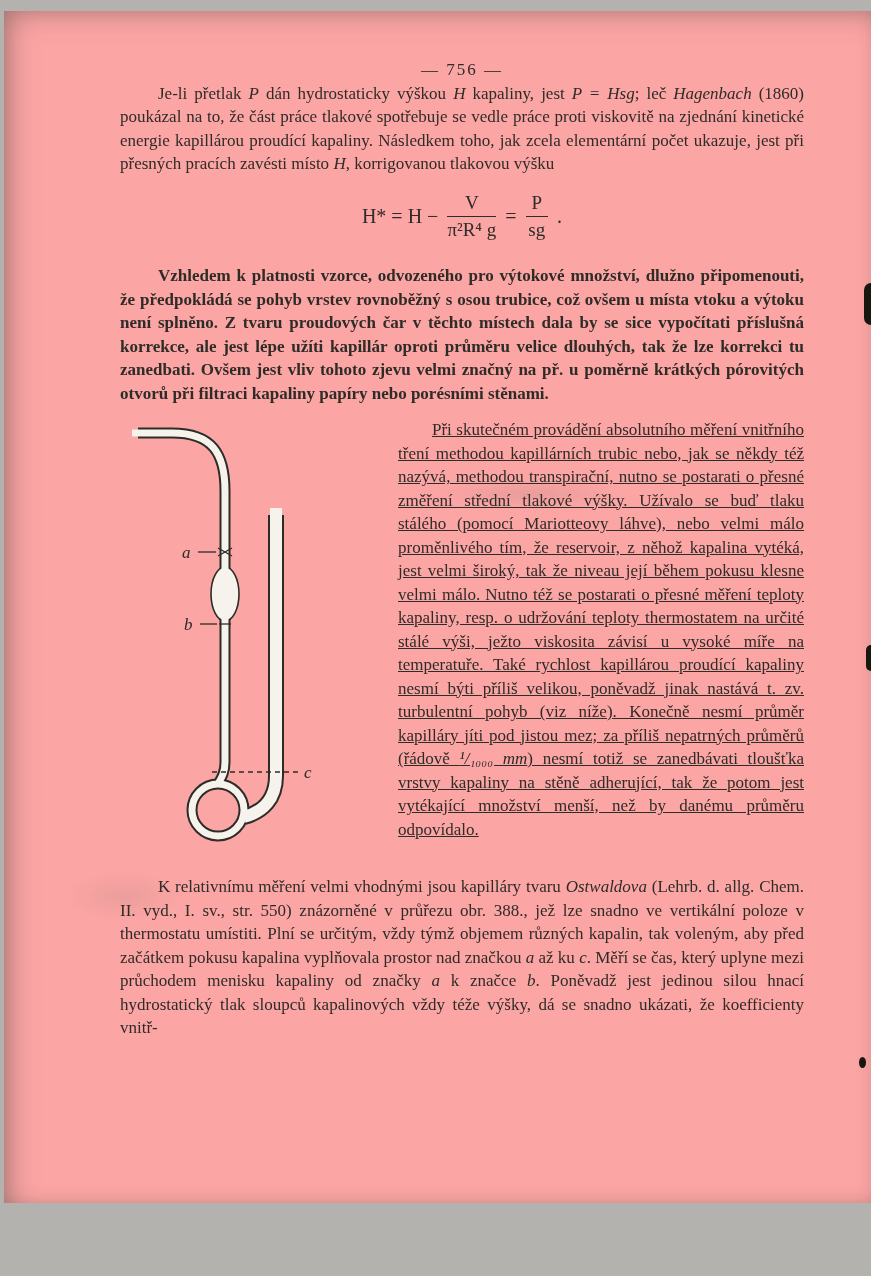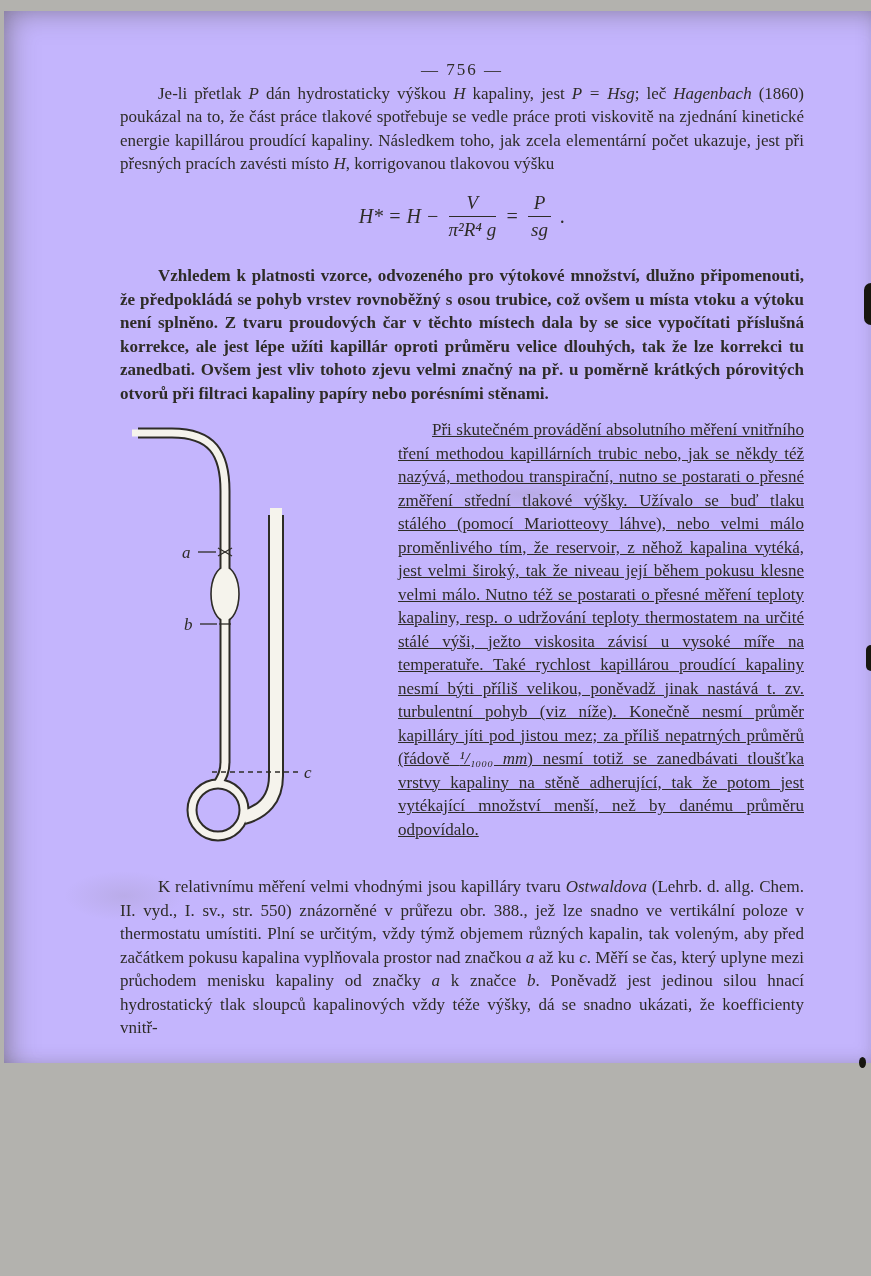--- a/index.html
+++ b/index.html
@@ -5,22 +5,22 @@
   html,body { margin:0; padding:0; }
   body {
     width:871px; height:1276px;
     background:#b3b2ae;
     position:relative;
     overflow:hidden;
     font-family:"Liberation Serif","DejaVu Serif",serif;
   }
   .page {
     position:absolute; left:4px; top:11px;
-    width:867px; height:1052px;
-    background:#c4b5fd;
+    width:867px; height:1192px;
+    background:#fca5a5;
     box-shadow:
       inset 14px 10px 30px -12px rgba(72,69,60,.55),
       inset -3px -6px 22px -12px rgba(72,69,60,.40);
   }
   .content {
     position:absolute; left:116px; top:0;
     width:684px;
     color:#2e2c27;
     font-size:17px;
     line-height:23.5px;
@@ -31,21 +31,21 @@
   .page-number {
     margin-top:47px;
     text-align:center;
     letter-spacing:2px;
   }
   .p1 { }
   
   .formula {
     display:flex; justify-content:center; align-items:center;
     margin:16px 0 12px;
-    font-size:20px; font-style:italic;
+    font-size:20px; 
   }
   .frac {
     display:inline-block; text-align:center;
     margin:0 9px; font-size:19px; line-height:1.2;
     vertical-align:middle;
   }
   .frac .num { display:block; border-bottom:1.4px solid #2e2c27; padding:0 6px 2px; }
   .frac .den { display:block; padding-top:2px; }
   .p2 { margin-top:22px;font-weight:bold; }
   

